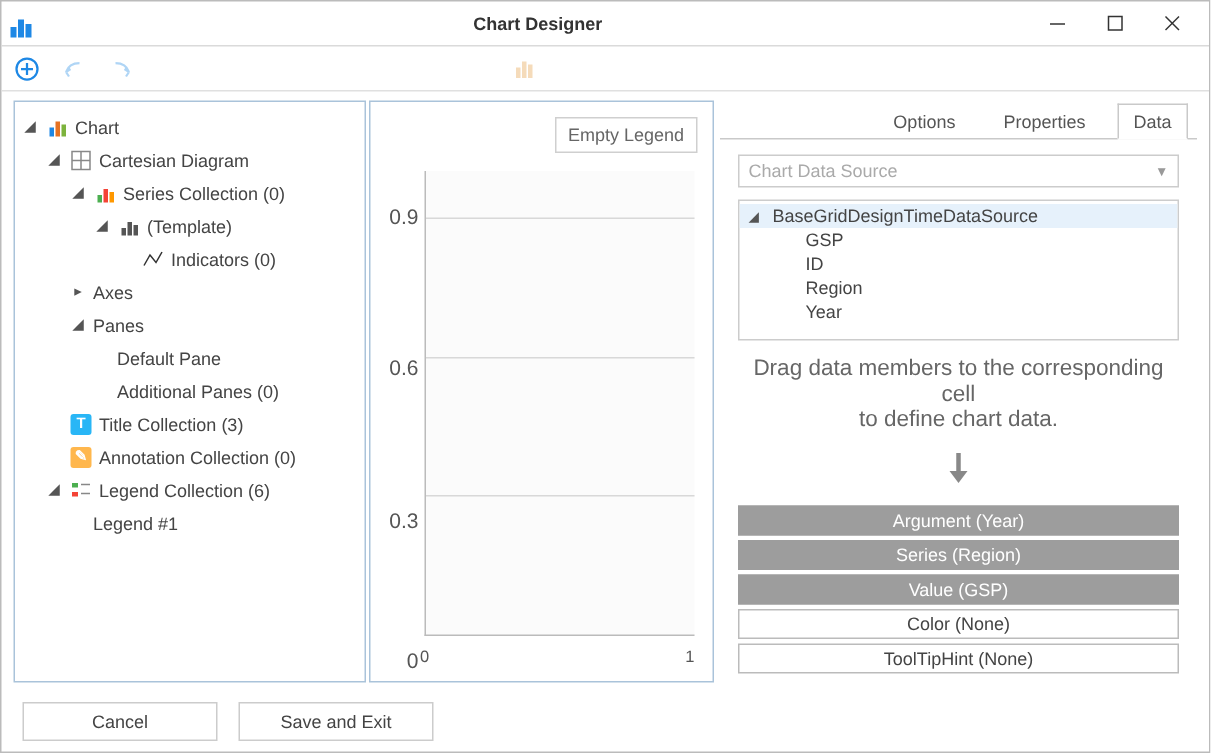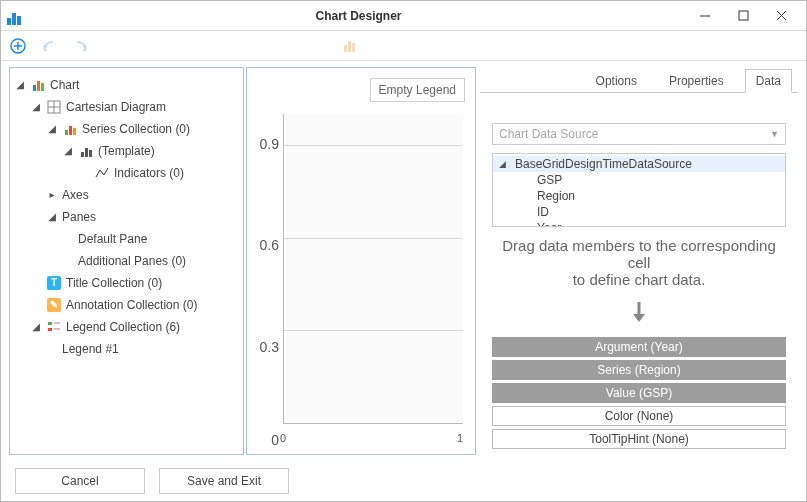--- a/index.html
+++ b/index.html
@@ -45,21 +45,21 @@
   .y-tick { position: absolute; left: 0; width: 24px; text-align: right; font-size: 14px; color: #555; transform: translateY(-50%); }
   .x-tick { position: absolute; bottom: 4px; font-size: 11px; color: #555; transform: translateX(-50%); }
 
   
   .tabs-row { display: flex; align-items: flex-end; gap: 10px; height: 26px; border-bottom: 1px solid #c9c9c9; padding: 0 6px; }
   .tab { padding: 4px 10px; cursor: pointer; color: #555; border: 1px solid transparent; position: relative; top: 1px; }
   .tab.active { border: 1px solid #c9c9c9; border-bottom-color: #fff; background: #fff; }
 
   .right-body { flex: 1; padding: 10px 12px 6px 12px; display: flex; flex-direction: column; gap: 8px; overflow: hidden; }
   .ds-row { display: flex; align-items: center; gap: 8px; }
-  .ds-select { flex: 1; height: 22px; border: 1px solid #ccc; display: flex; align-items: center; padding: 0 6px; color: #aaa; justify-content: space-between; cursor: pointer; margin-top: 20px; }
+  .ds-select { flex: 1; height: 22px; border: 1px solid #ccc; display: flex; align-items: center; padding: 0 6px; color: #aaa; justify-content: space-between; cursor: pointer; }
   .ds-fields { border: 1px solid #ccc; height: 100px; overflow-y: scroll; padding: 2px 0; }
   .ds-node { padding: 1px 6px 1px 22px; position: relative; cursor: pointer; }
   .ds-node.root { background: #e6f1fb; font-weight: 400; padding-left: 22px; }
   .ds-node.root::before { content: "◢"; position: absolute; left: 6px; font-size: 9px; color: #555; top: 3px; }
   .ds-node.child { padding-left: 44px; }
 
   .hint { text-align: center; color: #666; font-size: 15px; margin-top: 2px; }
   .arrow-down { text-align: center; color: #888; margin: 4px 0; }
 
   .slot-stack { display: flex; flex-direction: column; gap: 3px; }
@@ -228,21 +228,21 @@
                   </ul>
                 </li>
               </ul>
             </li>
             <li class="tree-node">
                 <div class="node-row">
                   <span class="expander"></span>
                   <span class="tree-icon">
                     <span class="sq" style="background:#29b6f6;color:#fff">T</span>
                   </span>
-                  <span>Title Collection (0)</span>
+                  <span>Title Collection (3)</span>
                 </div>
               </li>
             <li class="tree-node">
                 <div class="node-row">
                   <span class="expander"></span>
                   <span class="tree-icon">
                     <span class="sq" style="background:#ffb74d;color:#fff">✎</span>
                   </span>
                   <span>Annotation Collection (0)</span>
                 </div>
@@ -301,22 +301,22 @@
       <div class="right-body">
         <div class="ds-row">
           <div class="ds-select">
             <span>Chart Data Source</span>
             <span style="color:#999;font-size:9px">▼</span>
           </div>
         </div>
         <div class="ds-fields">
           <div class="ds-node root">BaseGridDesignTimeDataSource</div>
           <div class="ds-node child">GSP</div>
+          <div class="ds-node child">ID</div>
           <div class="ds-node child">Region</div>
-          <div class="ds-node child">ID</div>
           <div class="ds-node child">Year</div>
         </div>
         <div class="hint">
           <span>Drag data members to the corresponding cell</span><br>
           <span>to define chart data.</span>
         </div>
         <div class="arrow-down">
           <svg width="20" height="22">
               <line x1="10" y1="2" x2="10" y2="16" stroke="#888" stroke-width="3"></line>
               <polygon points="4,14 16,14 10,22" fill="#888"></polygon>

